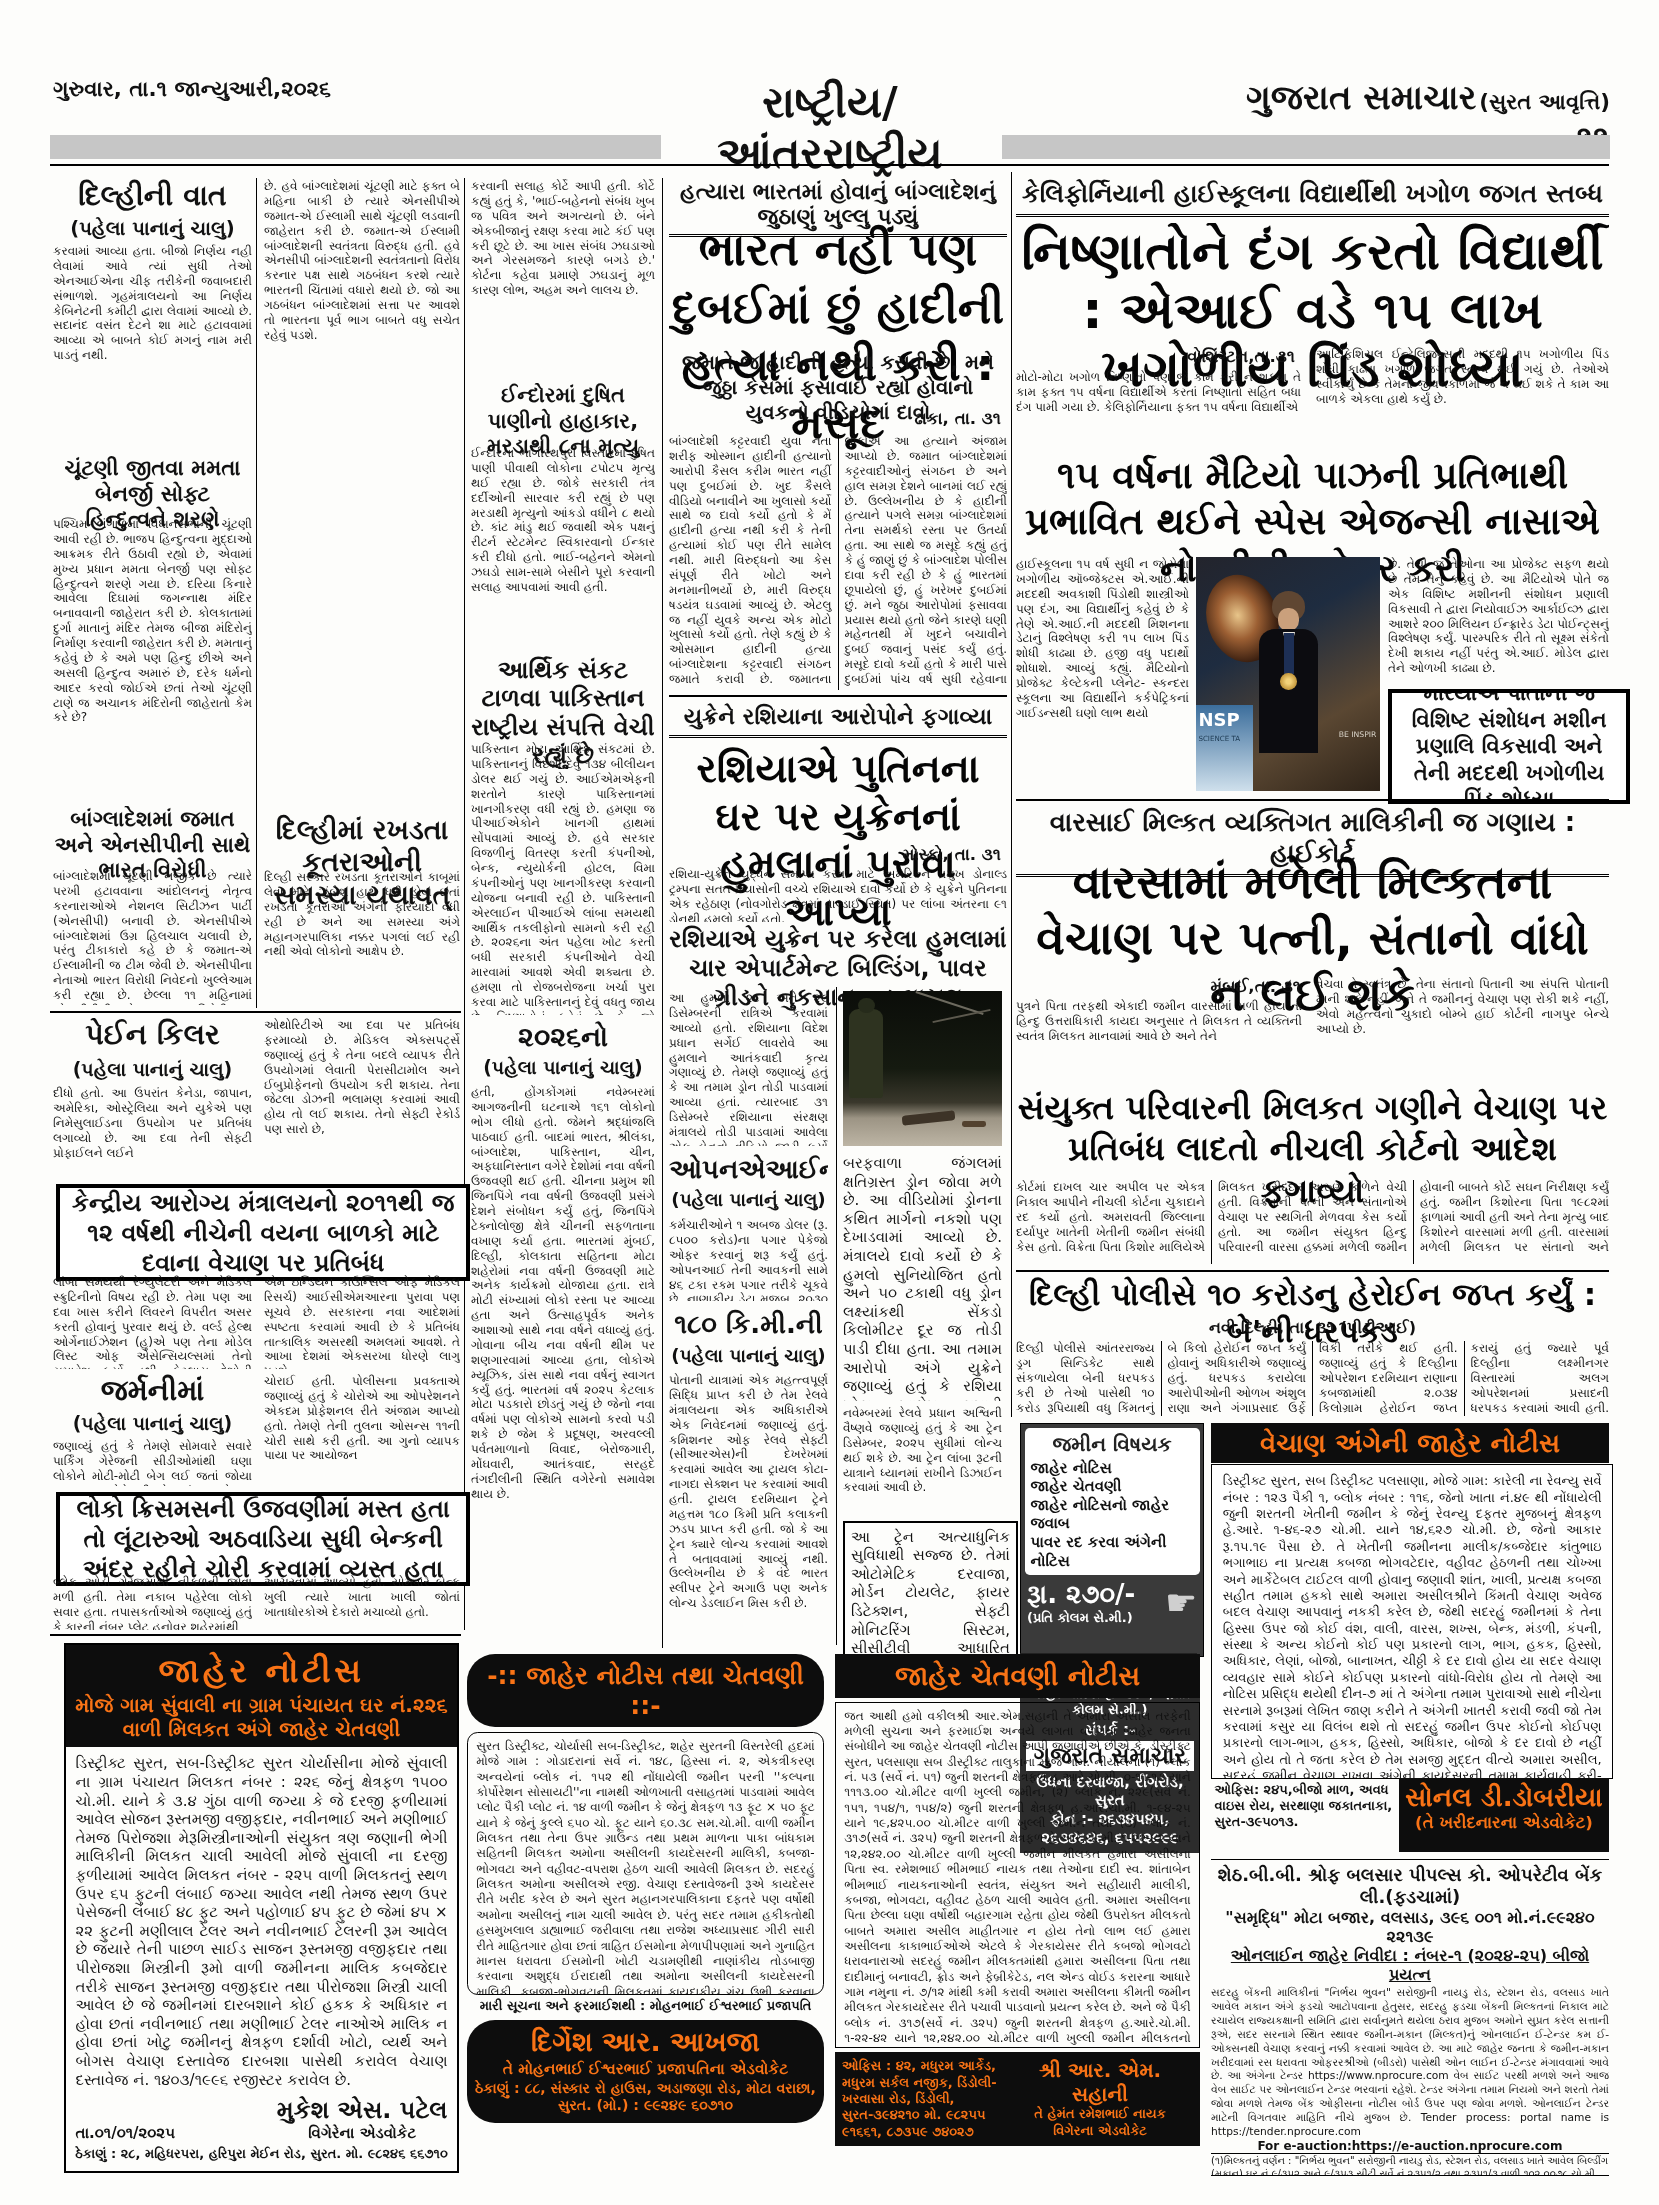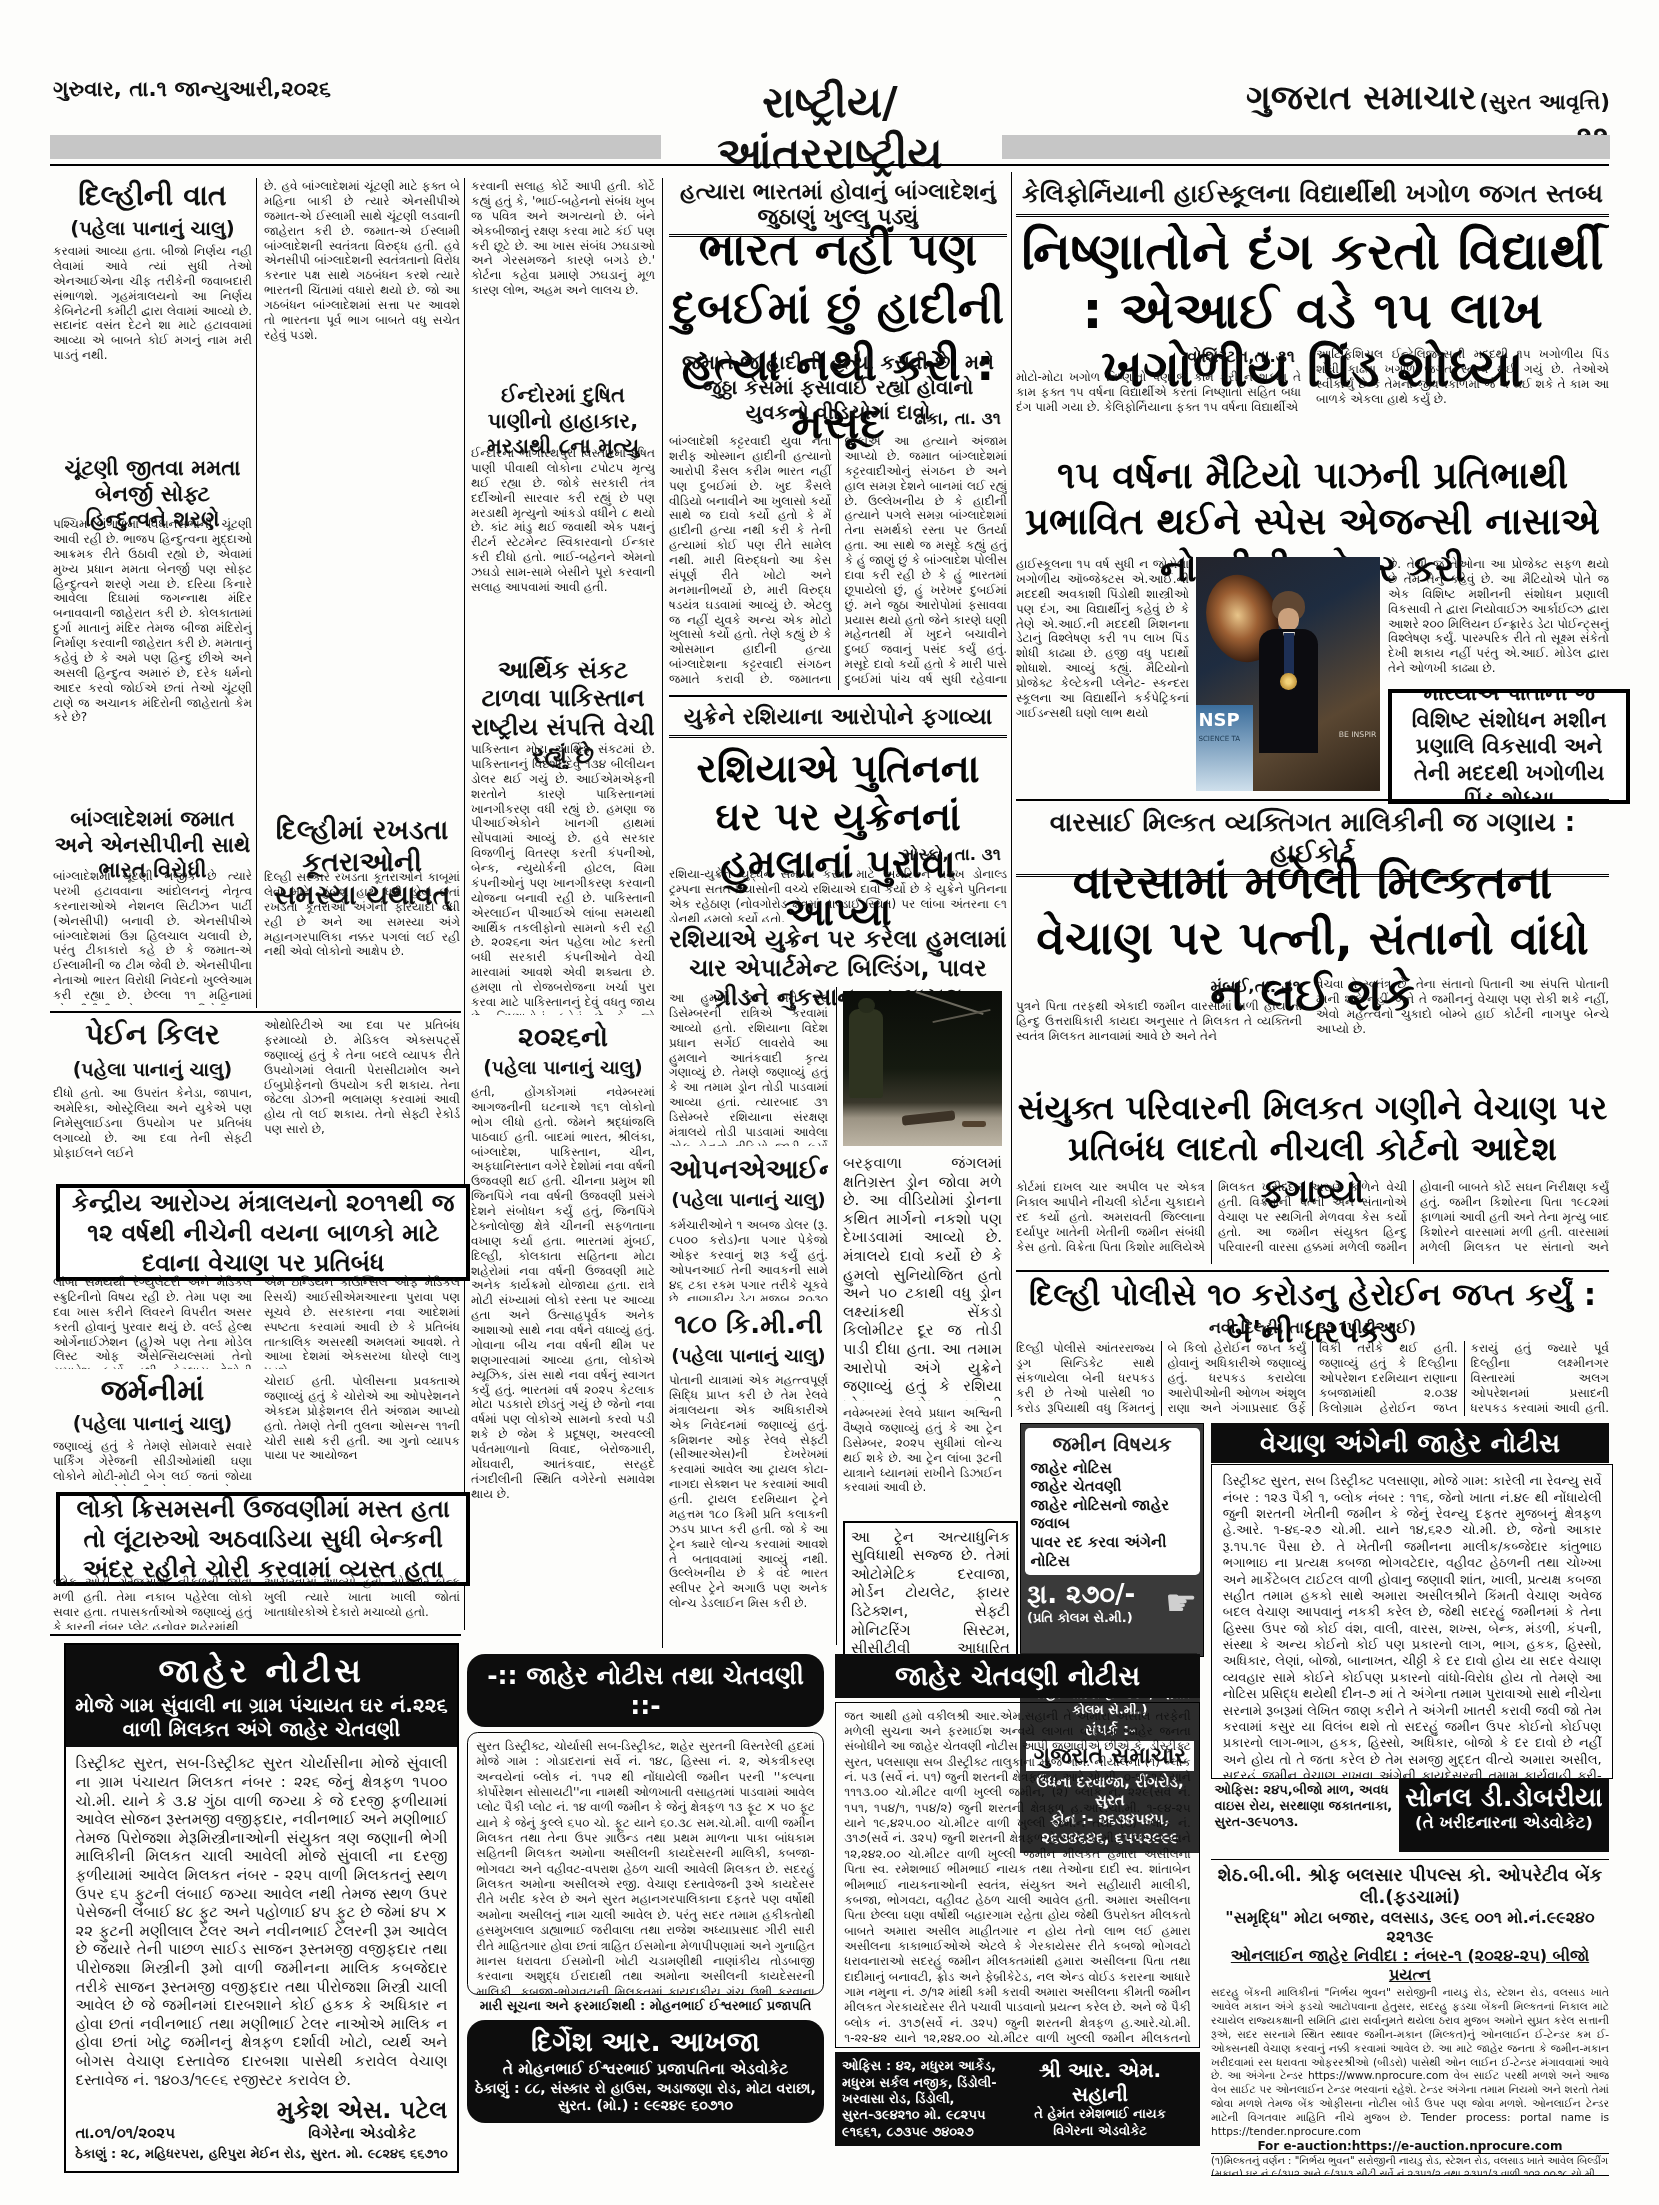--- a/index.html
+++ b/index.html
@@ -15,25 +15,25 @@
   .t22{font-size:13px;line-height:1.26}
   .t20{font-size:12px;line-height:1.28}
   .hl{font-weight:700;color:#050505}
   .kick{font-weight:700;border-bottom:3px double #000;padding-bottom:4.7px}
   .cols2{column-count:2;column-gap:13px;column-rule:0.6px solid #000}
   .cols3{column-count:3;column-gap:13px;column-rule:0.6px solid #000}
   .cols4{column-count:4;column-gap:13px;column-rule:0.6px solid #000}
   .vline{width:1.2px;background:#000}
   .hline{height:1.8px;background:#000}
   .graybar{background:#c6c6c6}
-  .blackbox{background:#0d0d0d;color:#ffffff}
+  .blackbox{background:#0d0d0d;color:#f97316}
   .boxhl{border:4.1px solid #000;font-weight:700;text-align:center;
          display:flex;align-items:center;justify-content:center;padding:6px 10.7px;background:#fff}
   .nbody{border:1.8px solid #000;padding:8.3px 10.7px;background:#fff}
-  .rounded{border-radius:18px}
+  .rounded{border-radius:28px}
   .dl{font-weight:700}
 </style>
 </head>
 <body>
 
 <div class="abs b" style="left:53px;top:76px;width:415px;font-size:21.3px">ગુરુવાર, તા.૧ જાન્યુઆરી,૨૦૨૬</div>
 <div class="abs c b" style="left:670px;top:77px;width:320px;font-size:43px">રાષ્ટ્રીય/આંતરરાષ્ટ્રીય</div>
 <div class="abs" style="left:1233px;top:77px;width:377px;text-align:right">
   <span class="b" style="font-size:34px">ગુજરાત સમાચાર</span>
   <span class="b" style="font-size:21.3px">(સુરત આવૃત્તિ)</span>

